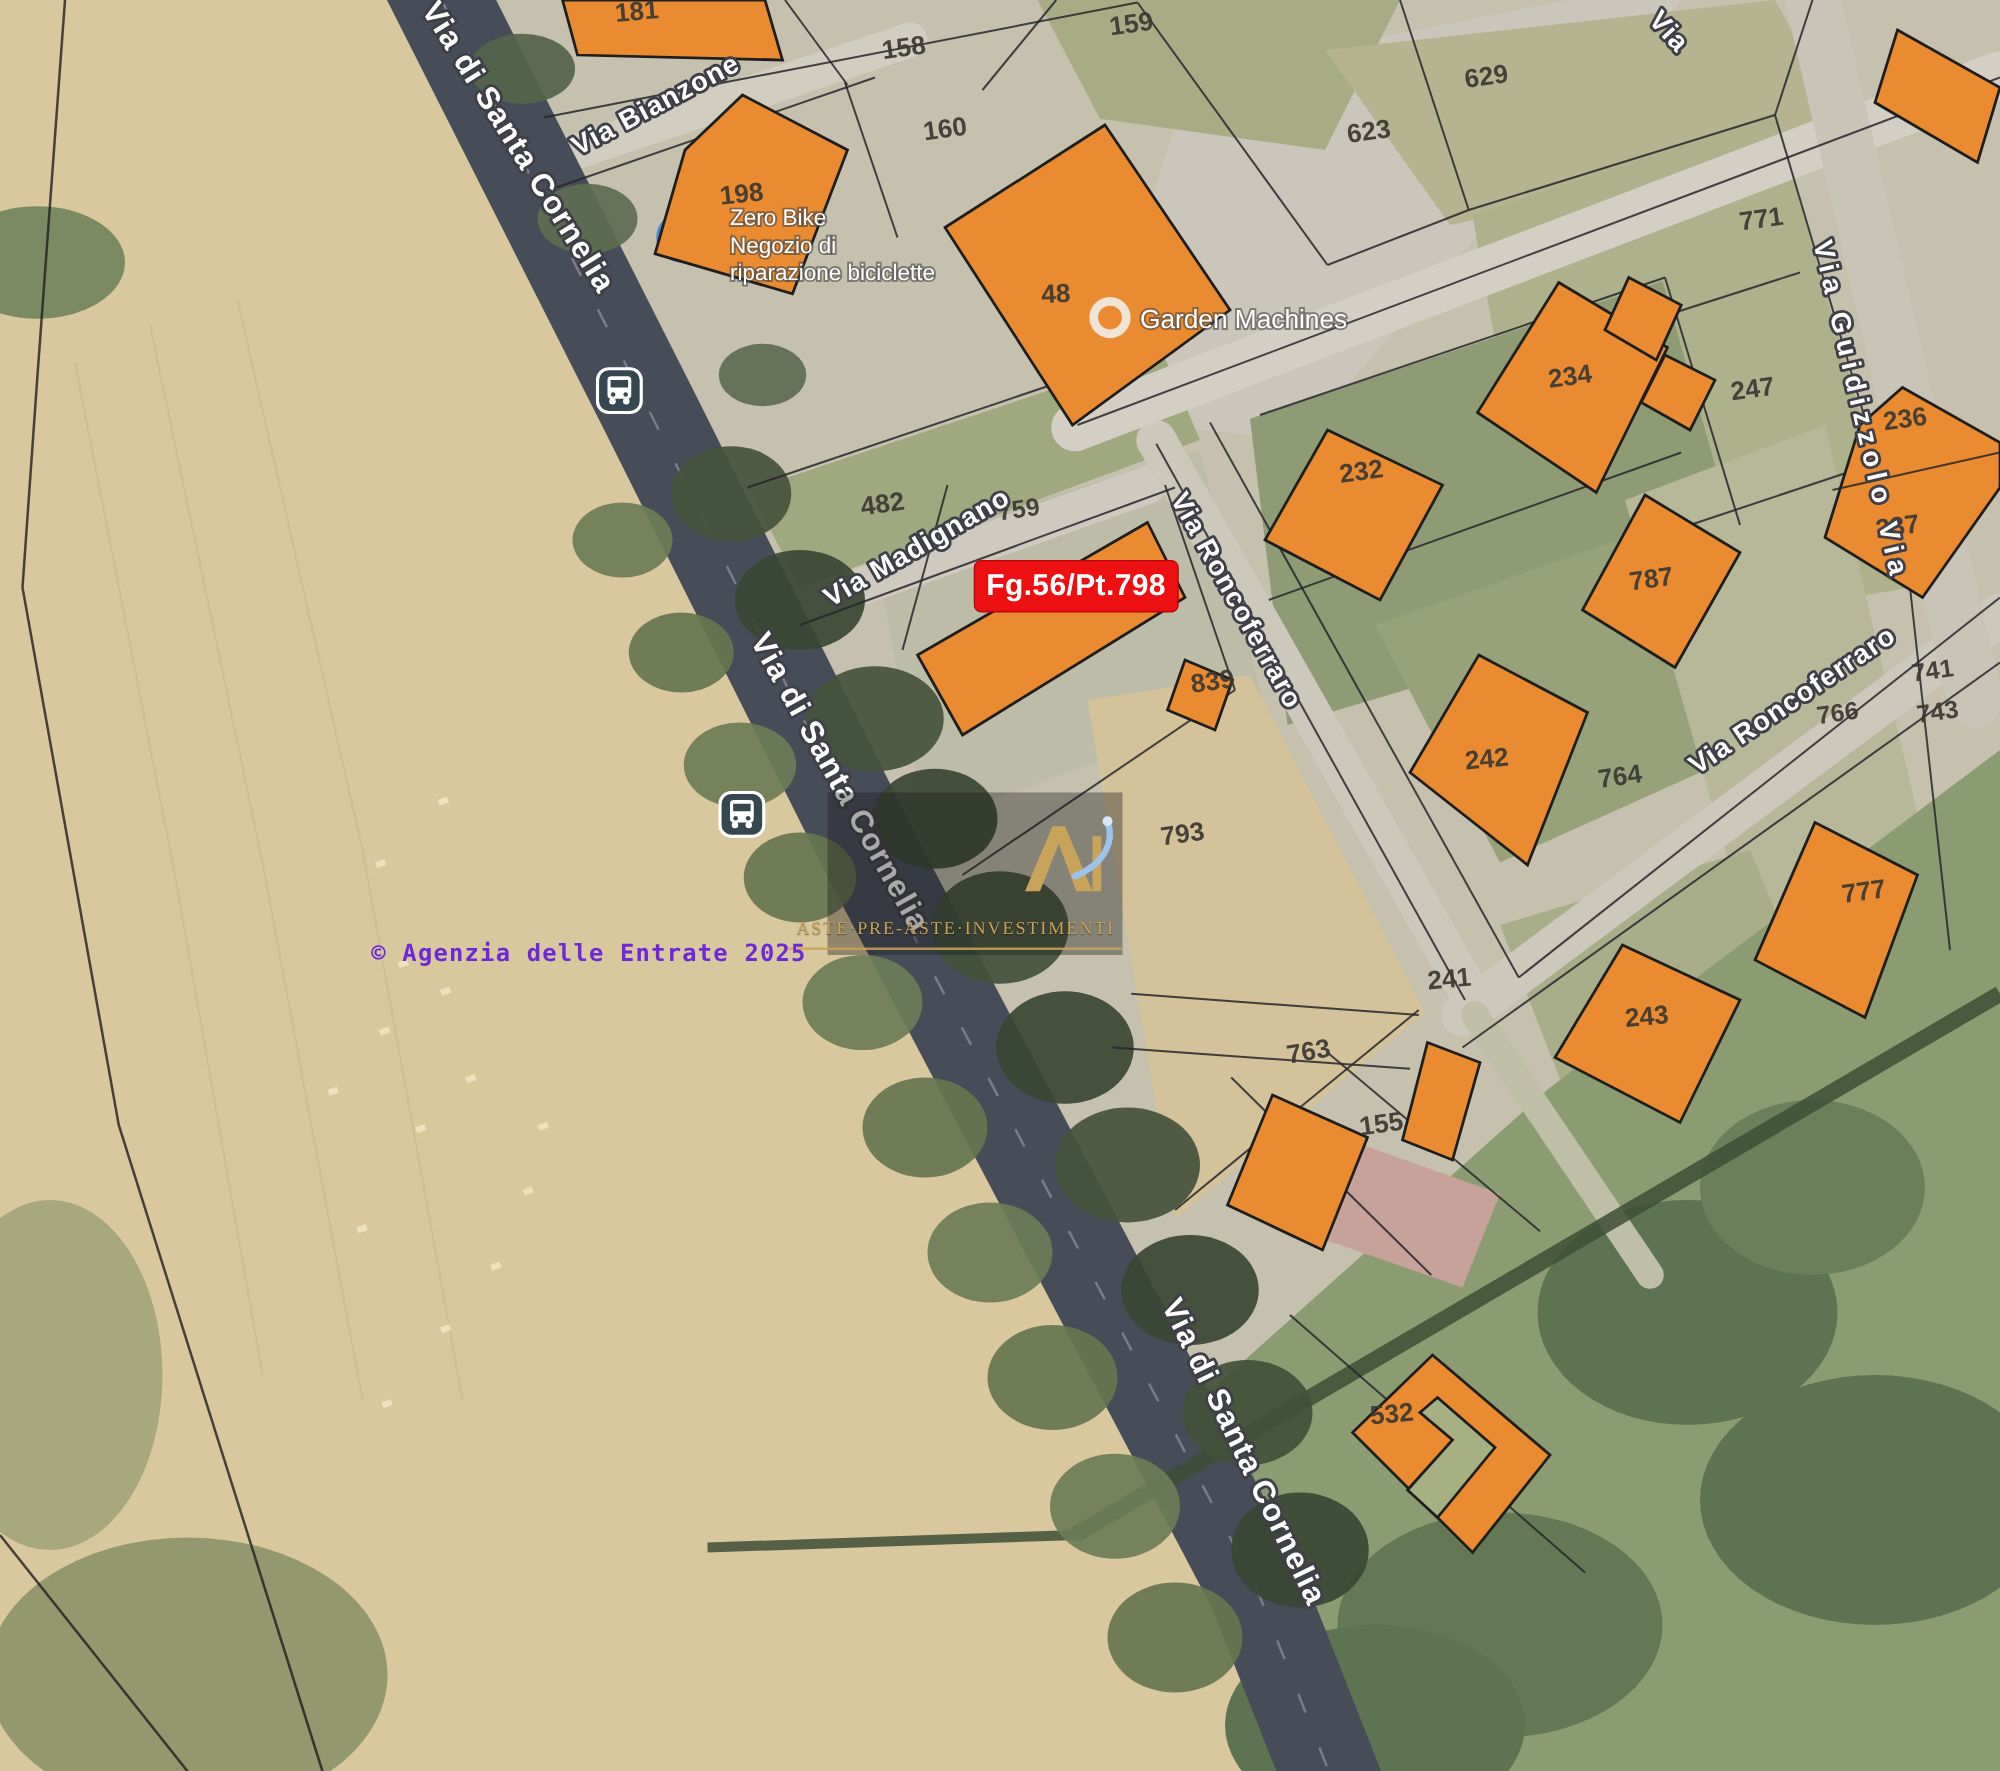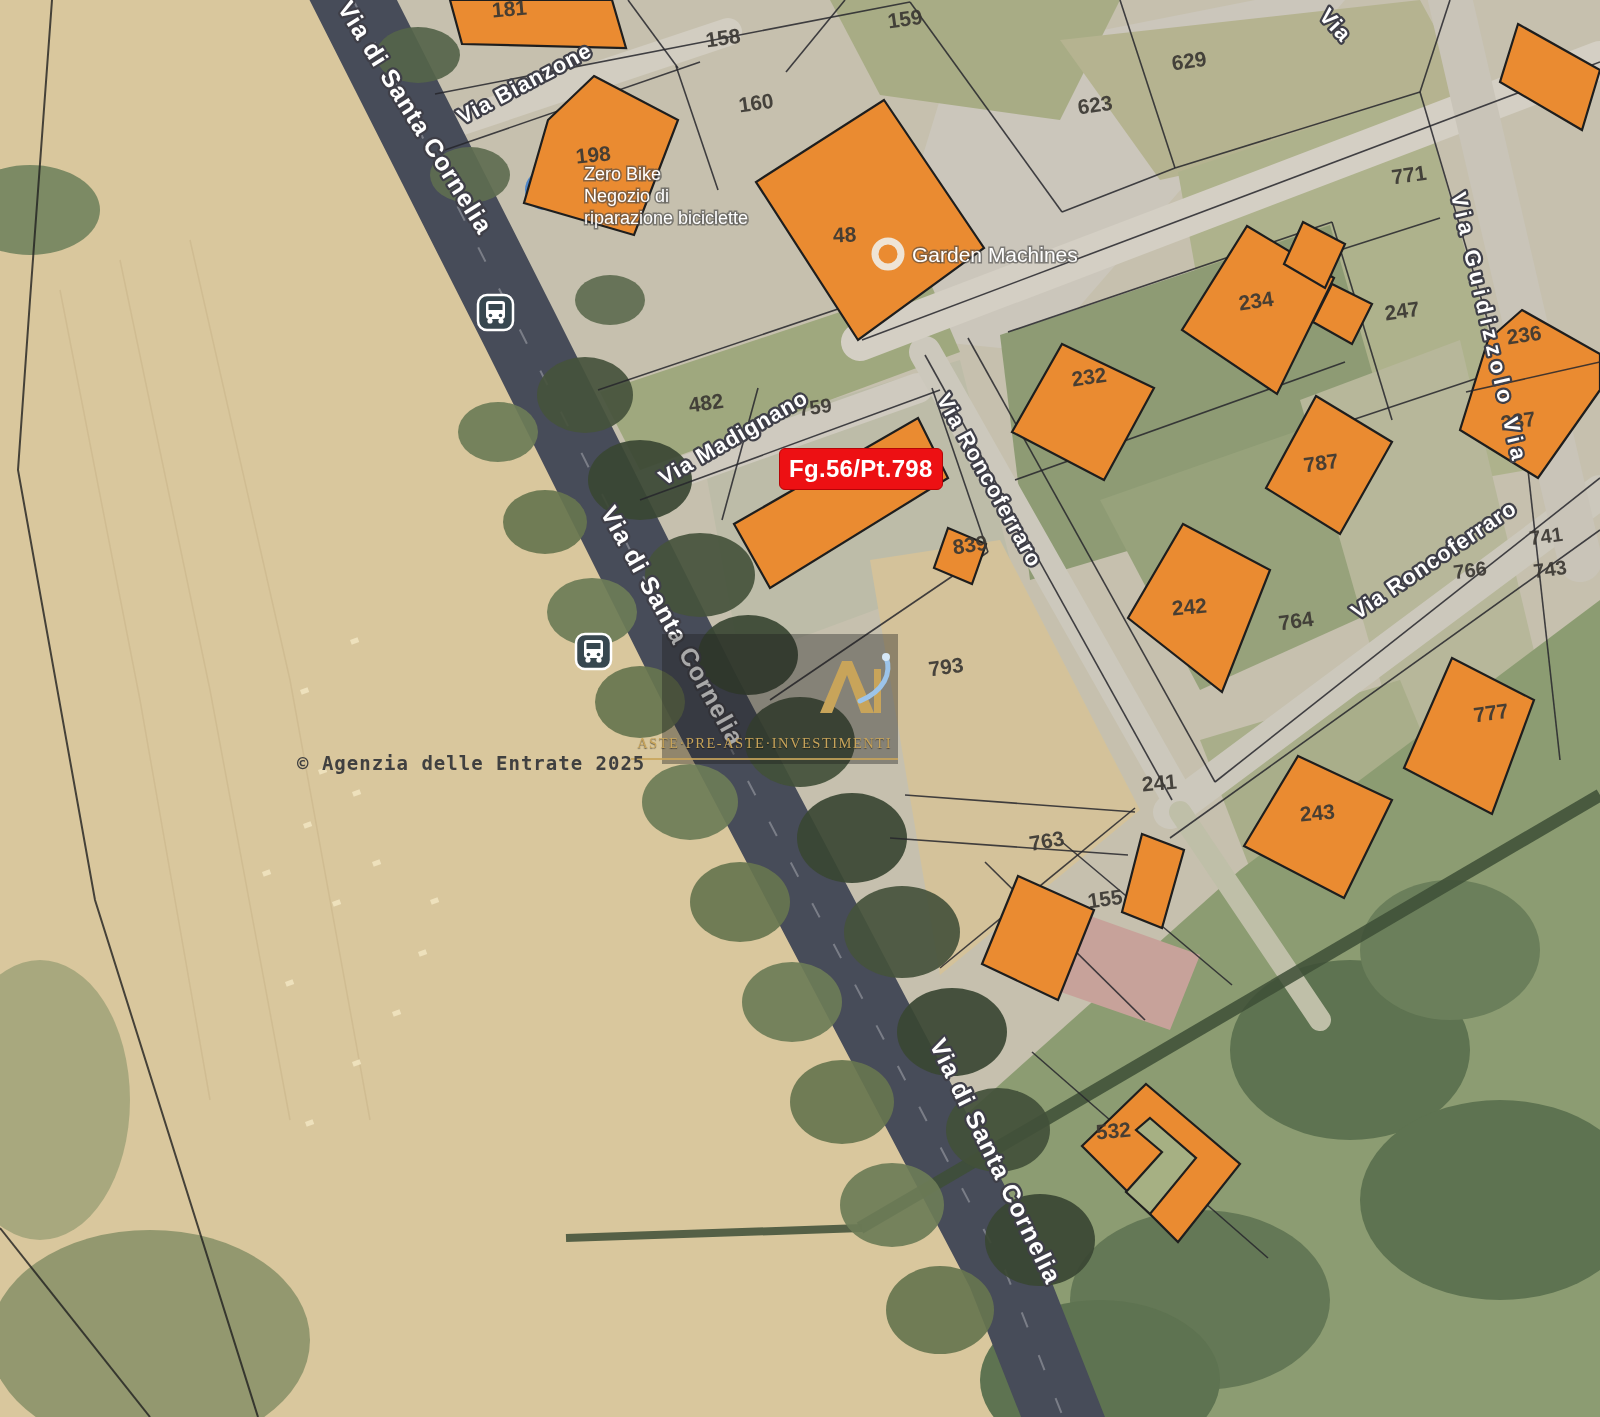--- a/index.html
+++ b/index.html
@@ -8,21 +8,21 @@
     font-family:"Liberation Sans",sans-serif;background:#d8c79d;
   }
   #map-svg{position:absolute;left:0;top:0;}
   .overlay{position:absolute;}
   .parcel-tag{
     left:779px;top:448px;background:#ED1013;color:#fff;
     font-size:24px;font-weight:bold;padding:6px 9px;border-radius:6px;
     border:1px solid #b50507;letter-spacing:.3px;white-space:nowrap;
   }
   .copyright{
-    left:297px;top:752px;color:#404040;font-family:"DejaVu Sans Mono",monospace;
+    left:297px;top:752px;color:#6d28d9;font-family:"DejaVu Sans Mono",monospace;
     font-size:19px;font-weight:bold;letter-spacing:1px;white-space:nowrap;
   }
   .watermark{
     left:662px;top:634px;width:236px;height:130px;
     background:rgba(30,30,30,.38);display:flex;flex-direction:column;
     align-items:flex-end;justify-content:flex-end;pointer-events:none;
   }
   .watermark .wm-logo{flex:1;display:flex;align-items:center;justify-content:center;}
   .watermark .wm-text{
     font-family:"Liberation Serif",serif;color:#C8A45A;font-size:14.5px;

